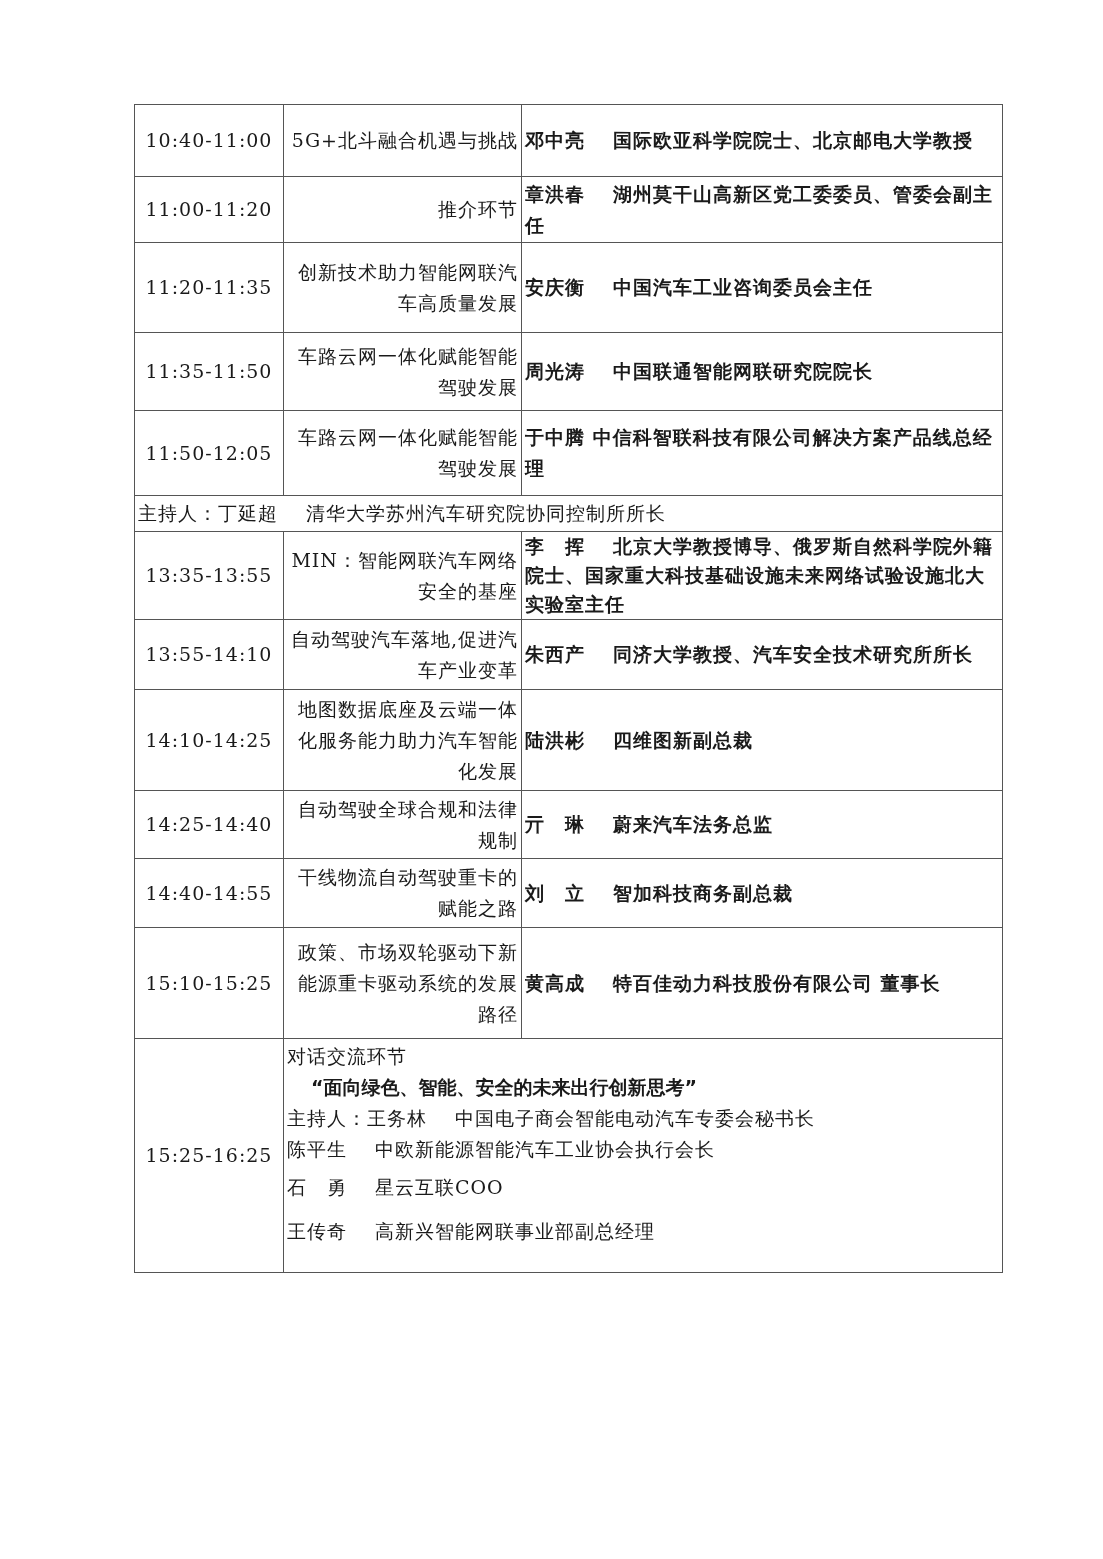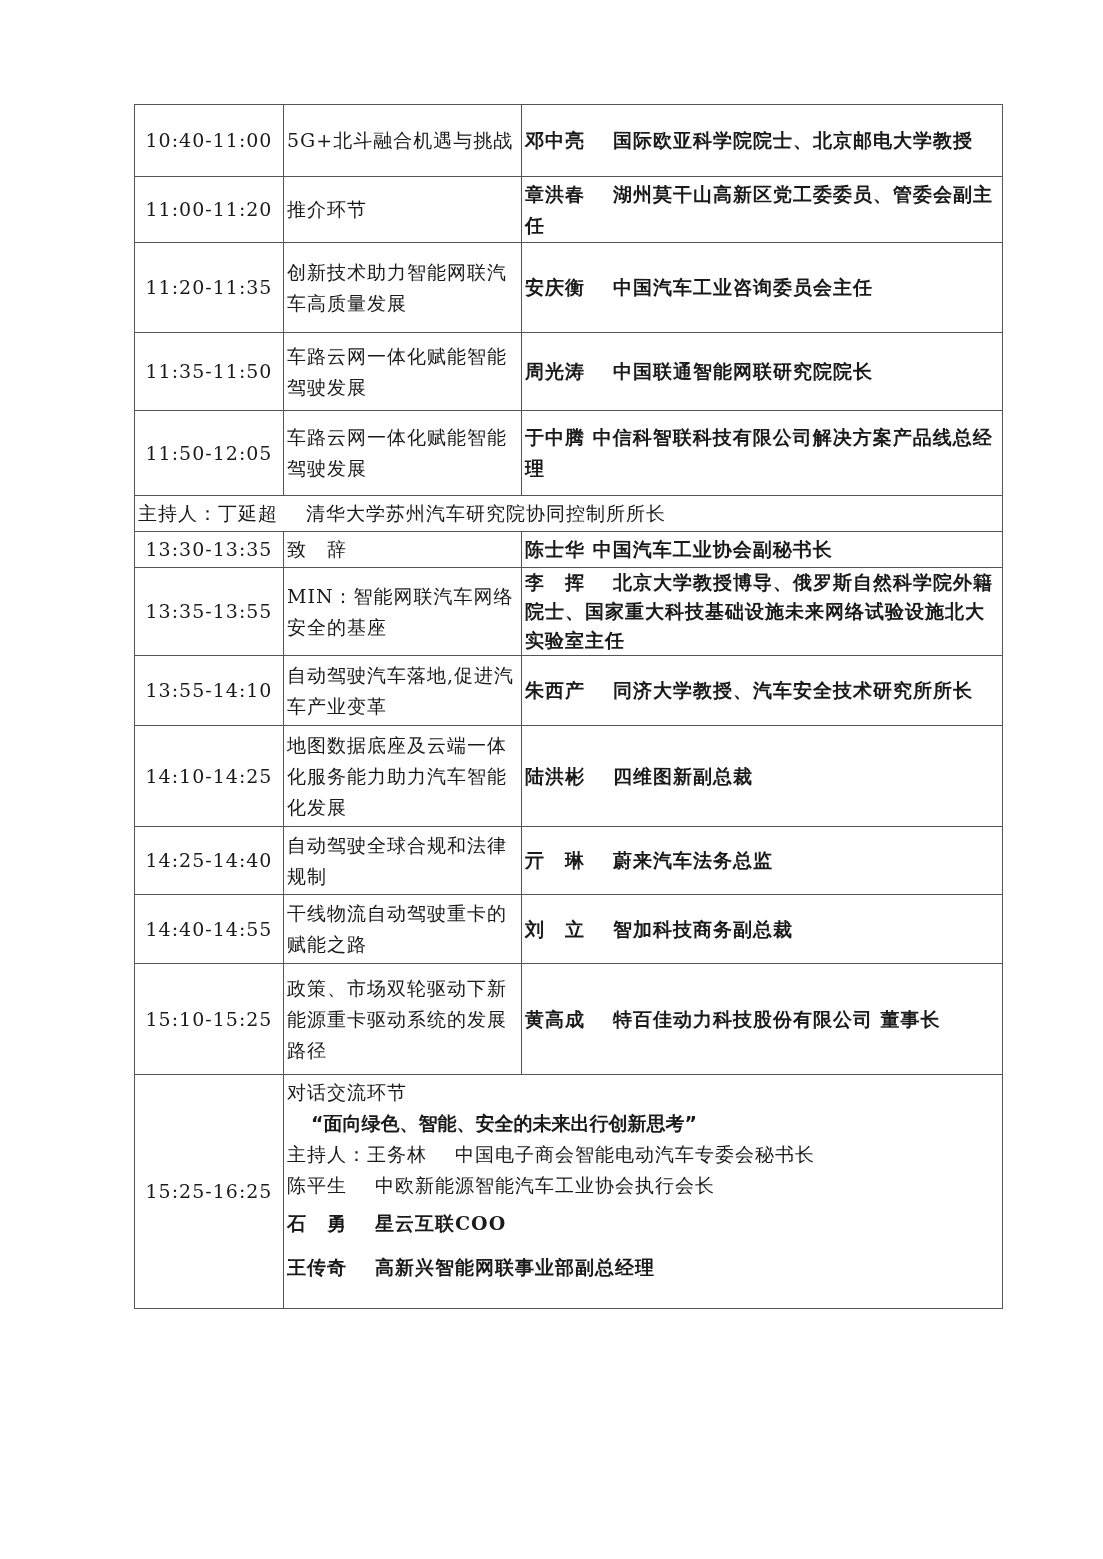--- a/index.html
+++ b/index.html
@@ -3,42 +3,42 @@
 <meta charset="utf-8">
 <style>
   html, body { margin: 0; padding: 0; background: #ffffff; }
   body { width: 1103px; height: 1559px; position: relative; font-family: "DejaVu Serif", "Liberation Serif", serif; color: #1a1a1a; }
   table.agenda {
     position: absolute; left: 134px; top: 104px; width: 868px;
     border-collapse: collapse; table-layout: fixed; font-size: 19px;
   }
   table.agenda td { border: 1px solid #555; padding: 0 3px; vertical-align: middle; line-height: 31px; letter-spacing: 1px; }
   td.time { text-align: center; font-size: 19px; letter-spacing: 0; }
-  td.topic { text-align: left; padding: 0 1px; }
+  td.topic { text-align: right; padding: 0 1px; }
   td.speaker { text-align: left; font-weight: bold; }
   td.span-row { text-align: left; padding-left: 45px; margin-left: 10px; }
   td.lunch { padding-left: 28px; }
   .gap { display: inline-block; width: 28px; }
   .bold-quote { font-weight: bold; font-family: "DejaVu Sans", "Liberation Sans", sans-serif; letter-spacing: 0; margin-left: 24px; }
   .panel-line { display: block; line-height: 31px; }
-  .panel-line.tall { line-height: 44px; font-weight: bold; }
+  .panel-line.tall { line-height: 44px; }
 </style>
 </head>
 <body>
 
 <table class="agenda">
   <colgroup>
       <col style="width:149px">
       <col style="width:238px">
       <col style="width:481px">
     </colgroup>
   <tbody>
     <tr style="height:72px">
       <td class="time">10:40-11:00</td>
-      <td class="topic" style="text-align:left">5G+北斗融合机遇与挑战</td>
+      <td class="topic" style="text-align:right">5G+北斗融合机遇与挑战</td>
       <td class="speaker"><span>邓中亮</span><span class="gap"></span><span>国际欧亚科学院院士、北京邮电大学教授</span></td>
     </tr>
     <tr style="height:66px">
       <td class="time">11:00-11:20</td>
       <td class="topic">推介环节</td>
       <td class="speaker"><span>章洪春</span><span class="gap"></span><span>湖州莫干山高新区党工委委员、管委会副主任</span></td>
     </tr>
     <tr style="height:90px">
       <td class="time">11:20-11:35</td>
       <td class="topic">创新技术助力智能网联汽车高质量发展</td>
@@ -49,25 +49,20 @@
       <td class="topic">车路云网一体化赋能智能驾驶发展</td>
       <td class="speaker"><span>周光涛</span><span class="gap"></span><span>中国联通智能网联研究院院长</span></td>
     </tr>
     <tr style="height:85px">
       <td class="time">11:50-12:05</td>
       <td class="topic">车路云网一体化赋能智能驾驶发展</td>
       <td class="speaker"><span>于中腾</span> <span>中信科智联科技有限公司解决方案产品线总经理</span></td>
     </tr>
     <tr style="height:36px">
       <td class="span-row" colspan="3"><span>主持人：丁延超</span><span class="gap"></span><span>清华大学苏州汽车研究院协同控制所所长</span></td>
-    </tr>
-    <tr style="height:36px">
-      <td class="time">13:30-13:35</td>
-      <td class="topic">致　辞</td>
-      <td class="speaker"><span>陈士华</span> <span>中国汽车工业协会副秘书长</span></td>
     </tr>
     <tr style="height:88px">
       <td class="time">13:35-13:55</td>
       <td class="topic">MIN：智能网联汽车网络安全的基座</td>
       <td class="speaker" style="line-height:29px"><span>李　挥</span><span class="gap"></span><span>北京大学教授博导、俄罗斯自然科学院外籍院士、国家重大科技基础设施未来网络试验设施北大实验室主任</span></td>
     </tr>
     <tr style="height:70px">
       <td class="time">13:55-14:10</td>
       <td class="topic">自动驾驶汽车落地,促进汽车产业变革</td>
       <td class="speaker"><span>朱西产</span><span class="gap"></span><span>同济大学教授、汽车安全技术研究所所长</span></td>

